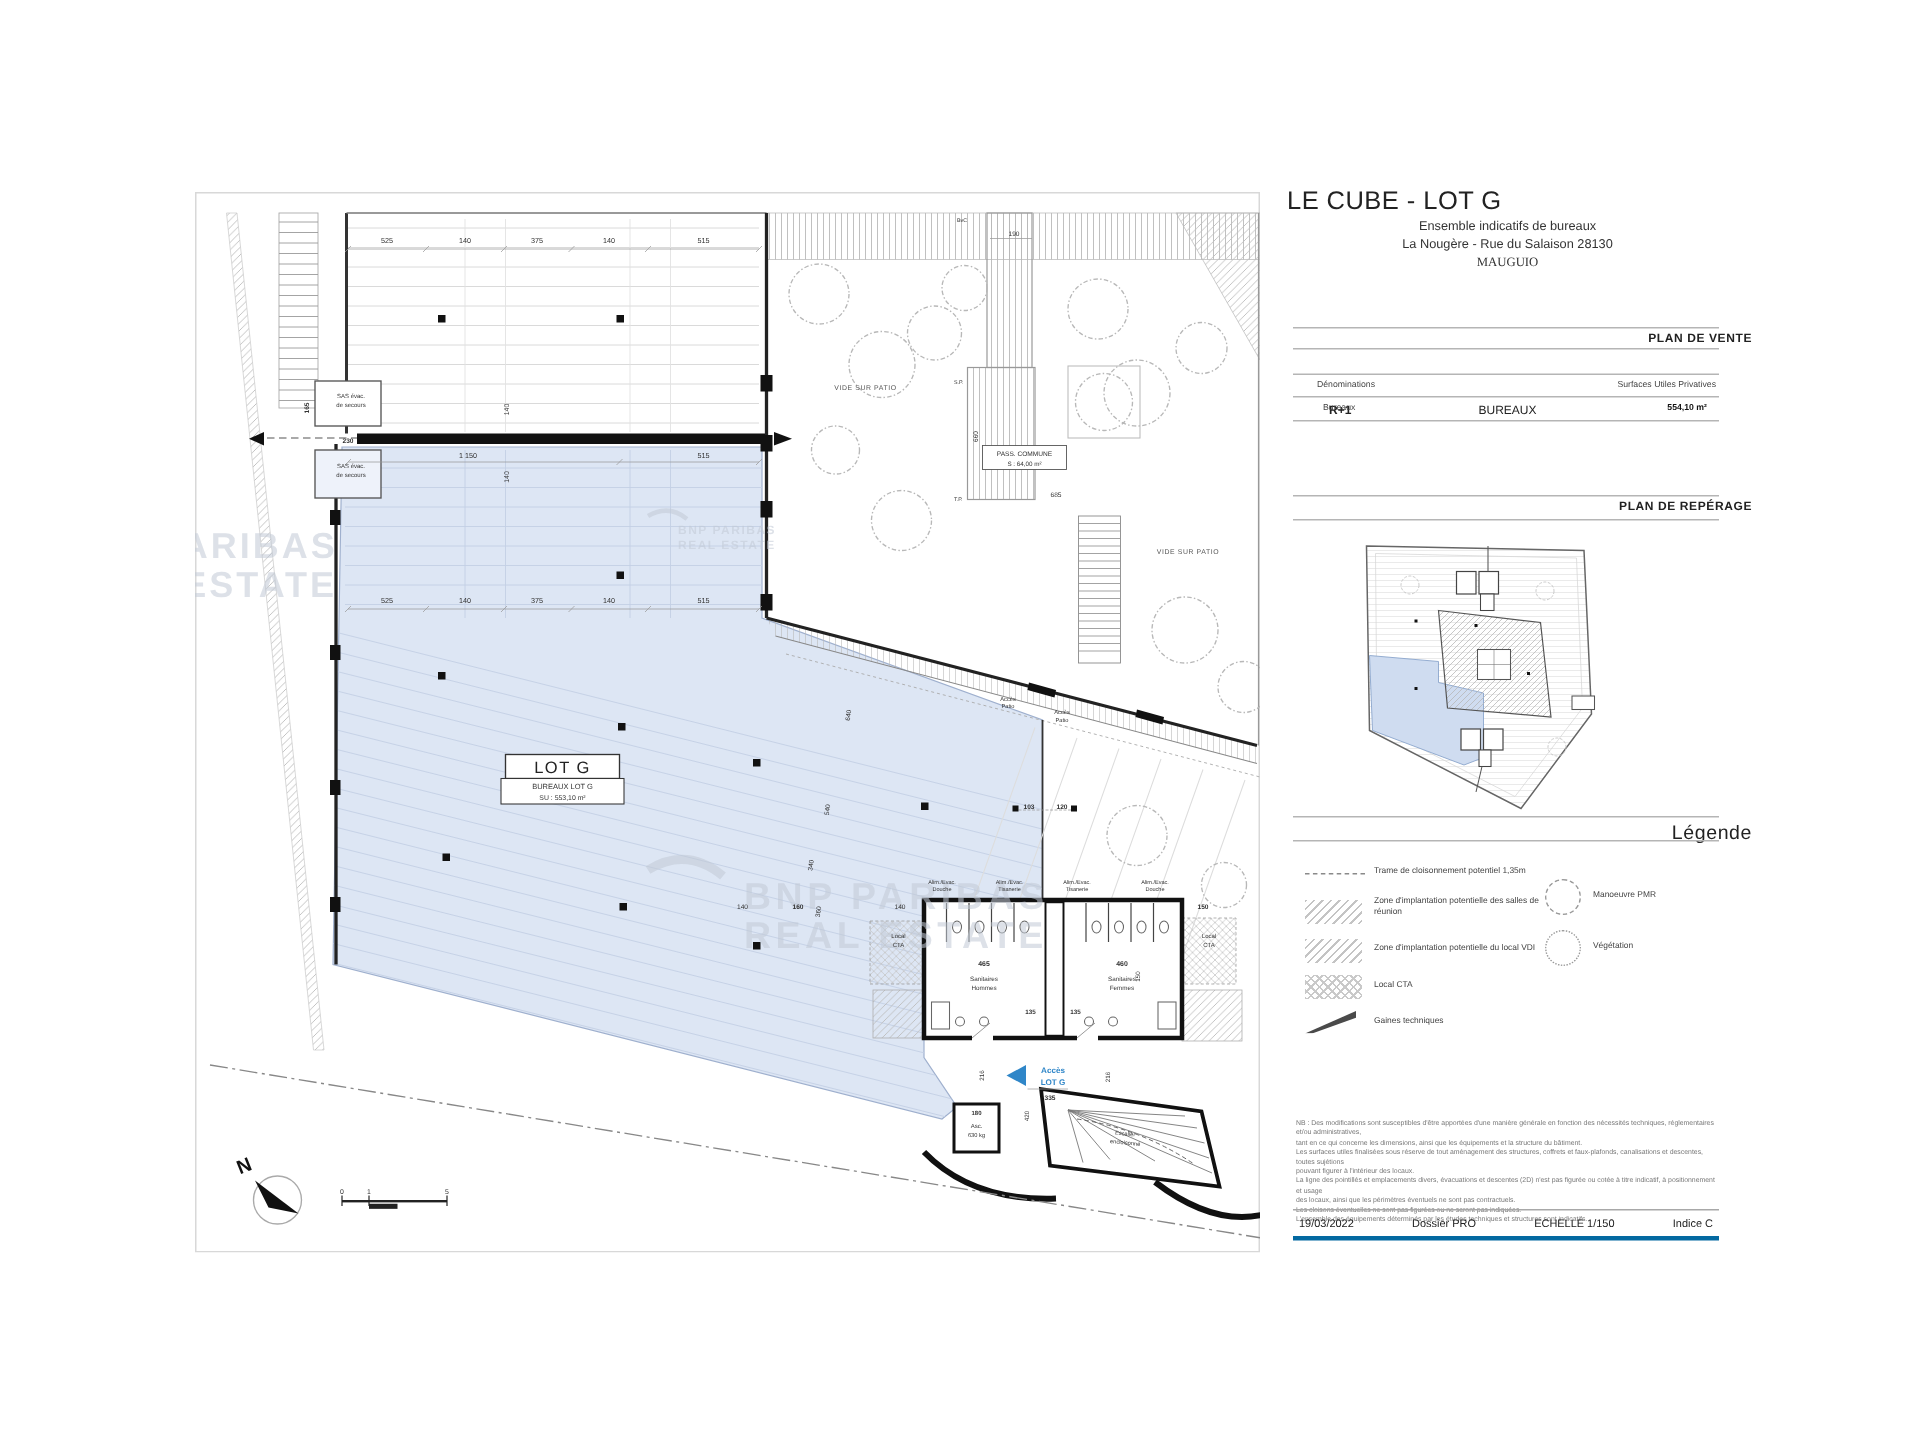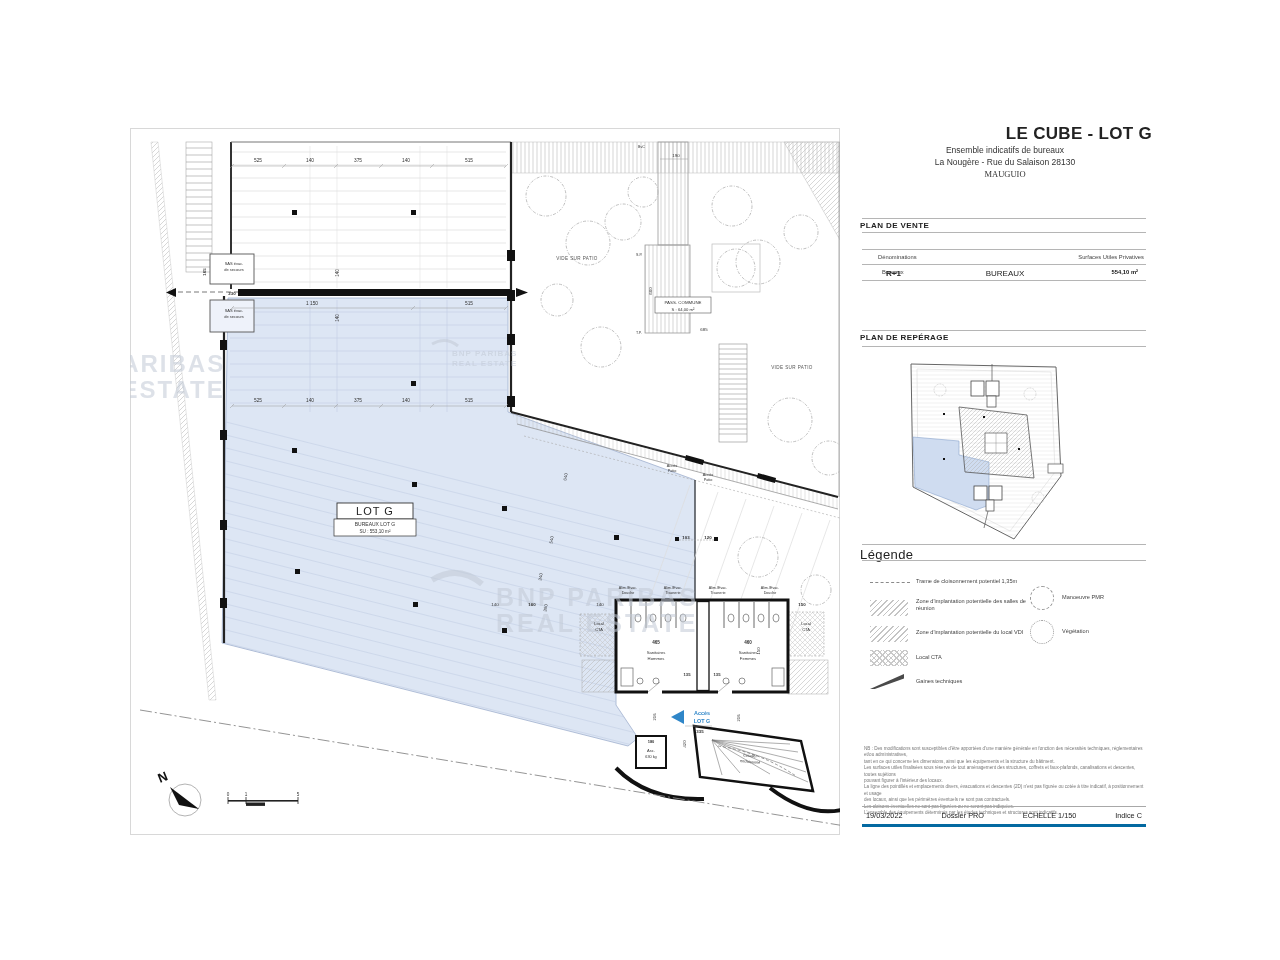--- a/index.html
+++ b/index.html
@@ -1,24 +1,24 @@
 <!DOCTYPE html>
 <html><head>
 <meta charset="utf-8">
 <style>
   html,body{margin:0;padding:0;background:#fff;font-family:"Liberation Sans",sans-serif;}
   #page{position:relative;width:1280px;height:960px;background:#fff;overflow:hidden;}
   svg text{font-family:"Liberation Sans",sans-serif;}
   
   #panel{position:absolute;left:858px;top:120px;width:294px;height:720px;}
   .pabs{position:absolute;}
-  #p-title{left:0;top:4px;width:100%;text-align:right;font-size:17px;font-weight:bold;color:#222;letter-spacing:.3px;}
+  #p-title{left:0;top:4px;width:100%;text-align:left;font-size:17px;font-weight:normal;color:#222;letter-spacing:.3px;}
   .p-sub{left:0;width:100%;text-align:center;font-size:8.5px;color:#333;}
   .rule{left:4px;width:284px;border-top:1px solid #b5b5b5;height:0;}
-  .t-title{left:2px;width:100%;text-align:left;font-size:8px;font-weight:bold;color:#222;letter-spacing:.4px;}
+  .t-title{left:16px;width:100%;text-align:right;font-size:8px;font-weight:bold;color:#222;letter-spacing:.4px;}
   .t-cell{font-size:8px;color:#222;margin-top:32px;}
   .t-small{font-size:5.8px;color:#444;}
   
   .leg-label{font-size:5.6px;color:#444;line-height:7px;}
   .sw{position:absolute;width:38px;height:16px;}
   .sw-hatch{background:repeating-linear-gradient(135deg,#c4c4c4 0 1px,transparent 1px 4px);}
   .sw-cross{background:repeating-linear-gradient(45deg,#c9c9c9 0 1px,transparent 1px 4px),repeating-linear-gradient(135deg,#c9c9c9 0 1px,transparent 1px 4px);}
   .sw-dash{width:40px;height:0;border-top:1.2px dashed #8a8a8a;}
   .sw-gaine{background:#4a4a4a;clip-path:polygon(0 100%,100% 0,100% 30%,14% 100%);width:34px;height:15px;}
   .leg-circle{position:absolute;width:22px;height:22px;border:1px dashed #9a9a9a;border-radius:50%;}

